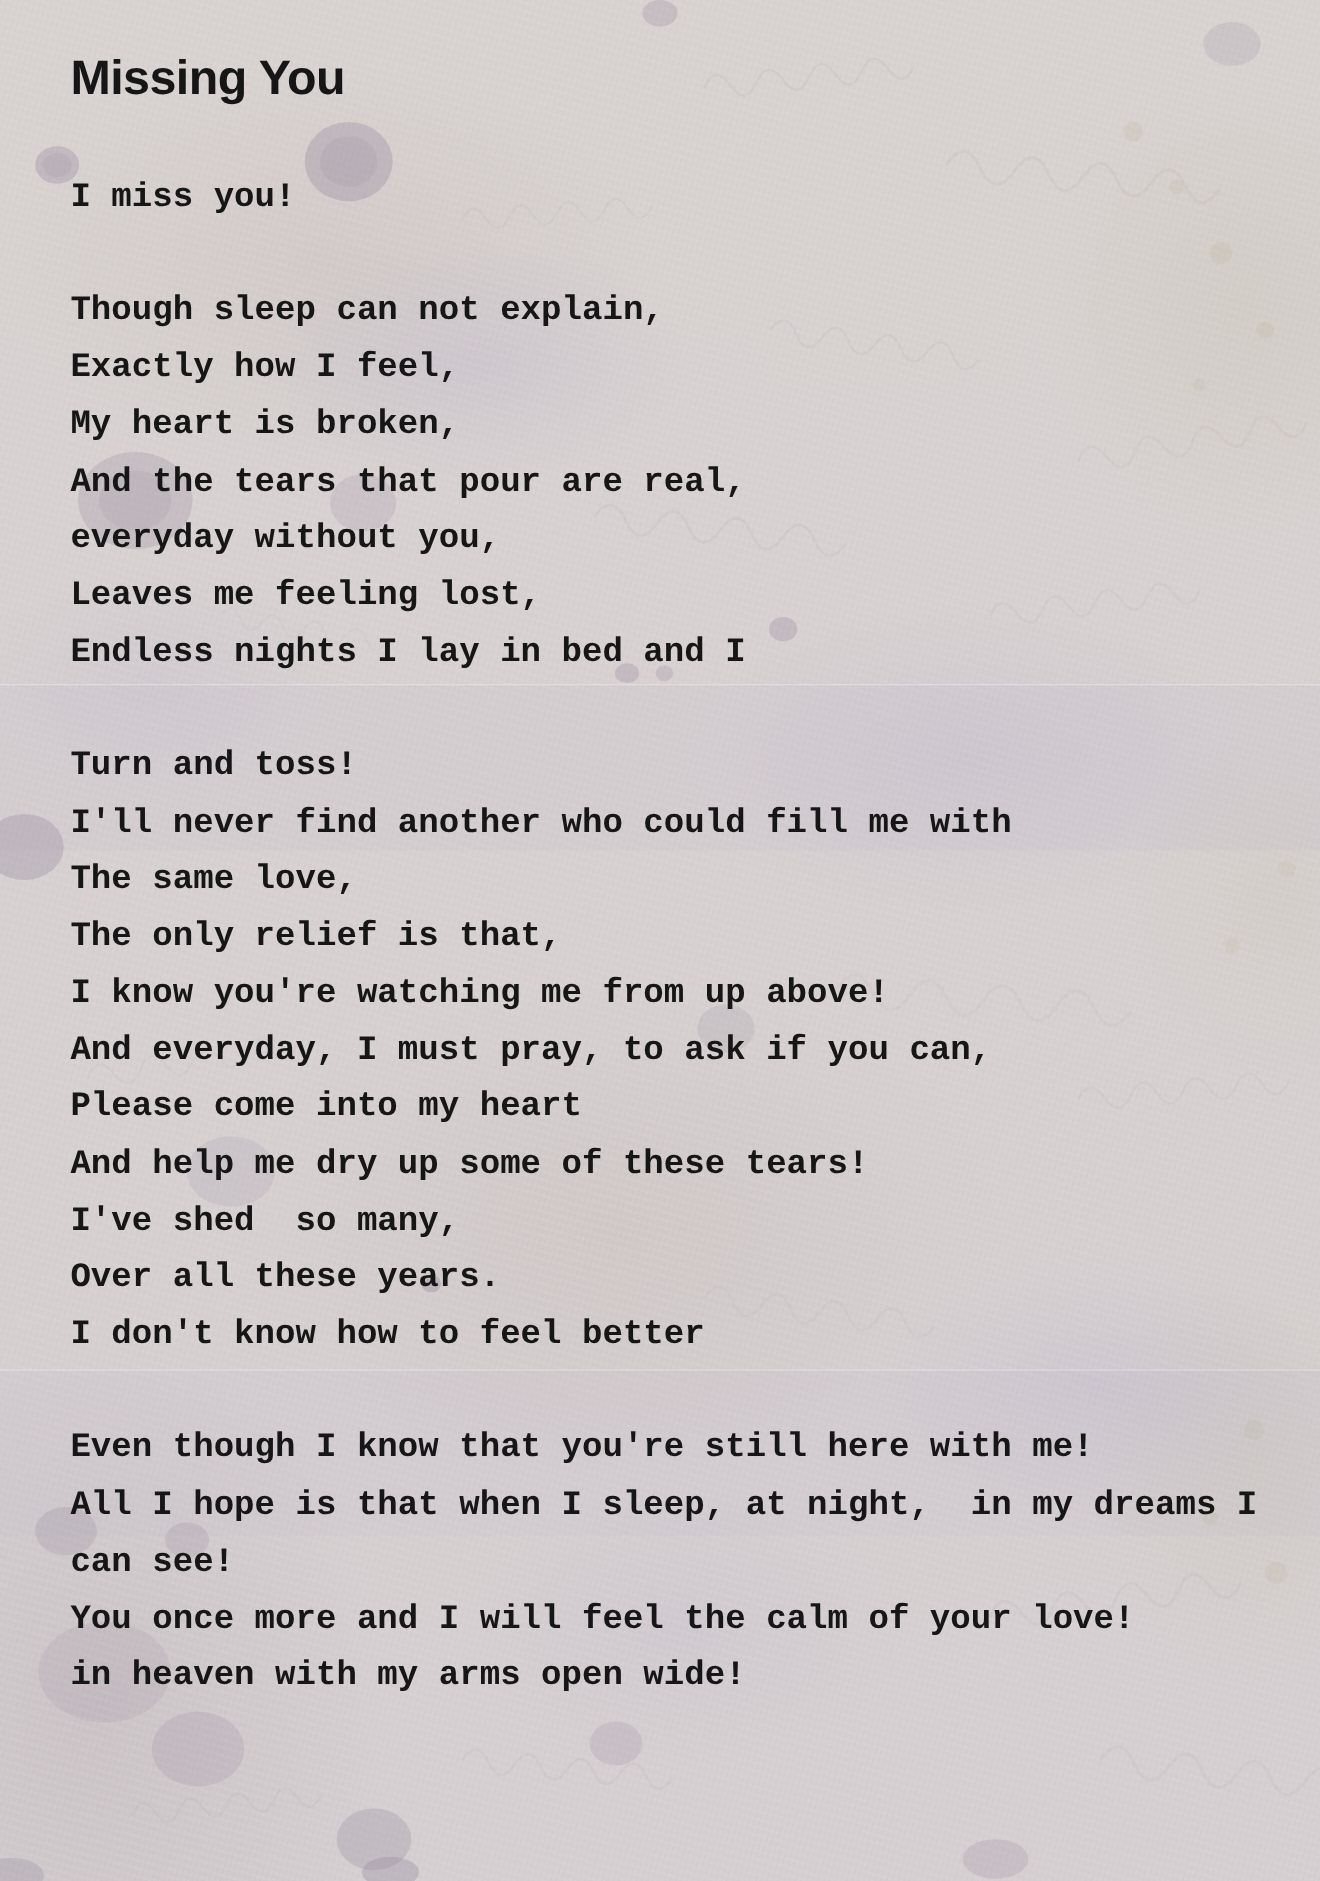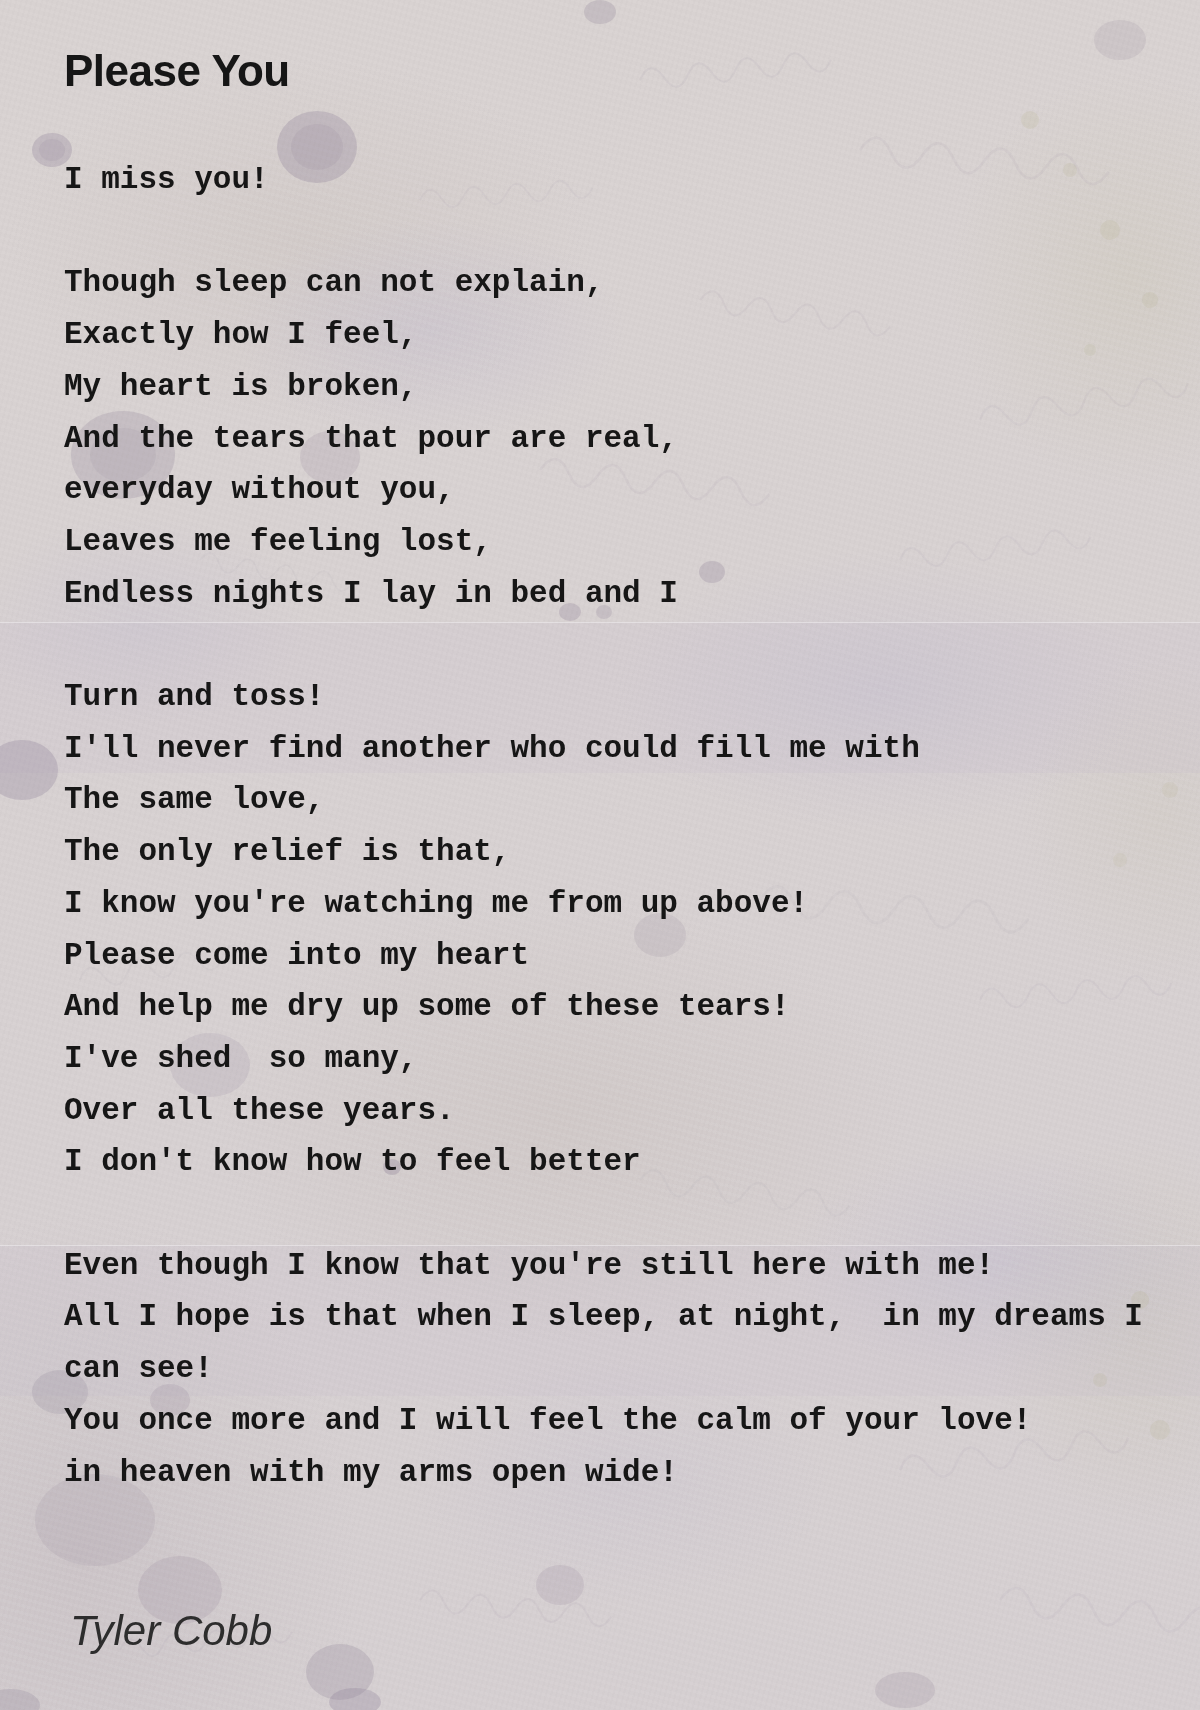--- a/index.html
+++ b/index.html
@@ -122,49 +122,49 @@
       <ellipse cx="180" cy="1590" rx="42" ry="34" opacity="0.18"></ellipse>
       <ellipse cx="340" cy="1672" rx="34" ry="28" opacity="0.26"></ellipse>
       <ellipse cx="560" cy="1585" rx="24" ry="20" opacity="0.18"></ellipse>
       <ellipse cx="355" cy="1702" rx="26" ry="14" opacity="0.30"></ellipse>
       <ellipse cx="905" cy="1690" rx="30" ry="18" opacity="0.20"></ellipse>
       <ellipse cx="10" cy="1705" rx="30" ry="16" opacity="0.26"></ellipse>
       <ellipse cx="1120" cy="40" rx="26" ry="20" opacity="0.16"></ellipse>
     </g>
   </svg>
 
-  <h1 class="title">Please You</h1>
+  <h1 class="title">Missing You</h1>
 
   <div class="poem">
       <div class="stanza">
         <div class="line">I miss you!</div>
       </div>
       <div class="stanza">
         <div class="line">Though sleep can not explain,</div>
         <div class="line">Exactly how I feel,</div>
         <div class="line">My heart is broken,</div>
         <div class="line">And the tears that pour are real,</div>
         <div class="line">everyday without you,</div>
         <div class="line">Leaves me feeling lost,</div>
         <div class="line">Endless nights I lay in bed and I</div>
       </div>
       <div class="stanza">
         <div class="line">Turn and toss!</div>
         <div class="line">I'll never find another who could fill me with</div>
         <div class="line">The same love,</div>
         <div class="line">The only relief is that,</div>
         <div class="line">I know you're watching me from up above!</div>
+        <div class="line">And everyday, I must pray, to ask if you can,</div>
         <div class="line">Please come into my heart</div>
         <div class="line">And help me dry up some of these tears!</div>
         <div class="line">I've shed  so many,</div>
         <div class="line">Over all these years.</div>
         <div class="line">I don't know how to feel better</div>
       </div>
       <div class="stanza">
         <div class="line">Even though I know that you're still here with me!</div>
         <div class="line">All I hope is that when I sleep, at night,  in my dreams I can see!</div>
         <div class="line">You once more and I will feel the calm of your love!</div>
         <div class="line">in heaven with my arms open wide!</div>
       </div>
     </div>
 
-  <div class="author">Tyler Cobb</div>
 </div>
 
 </body></html>

